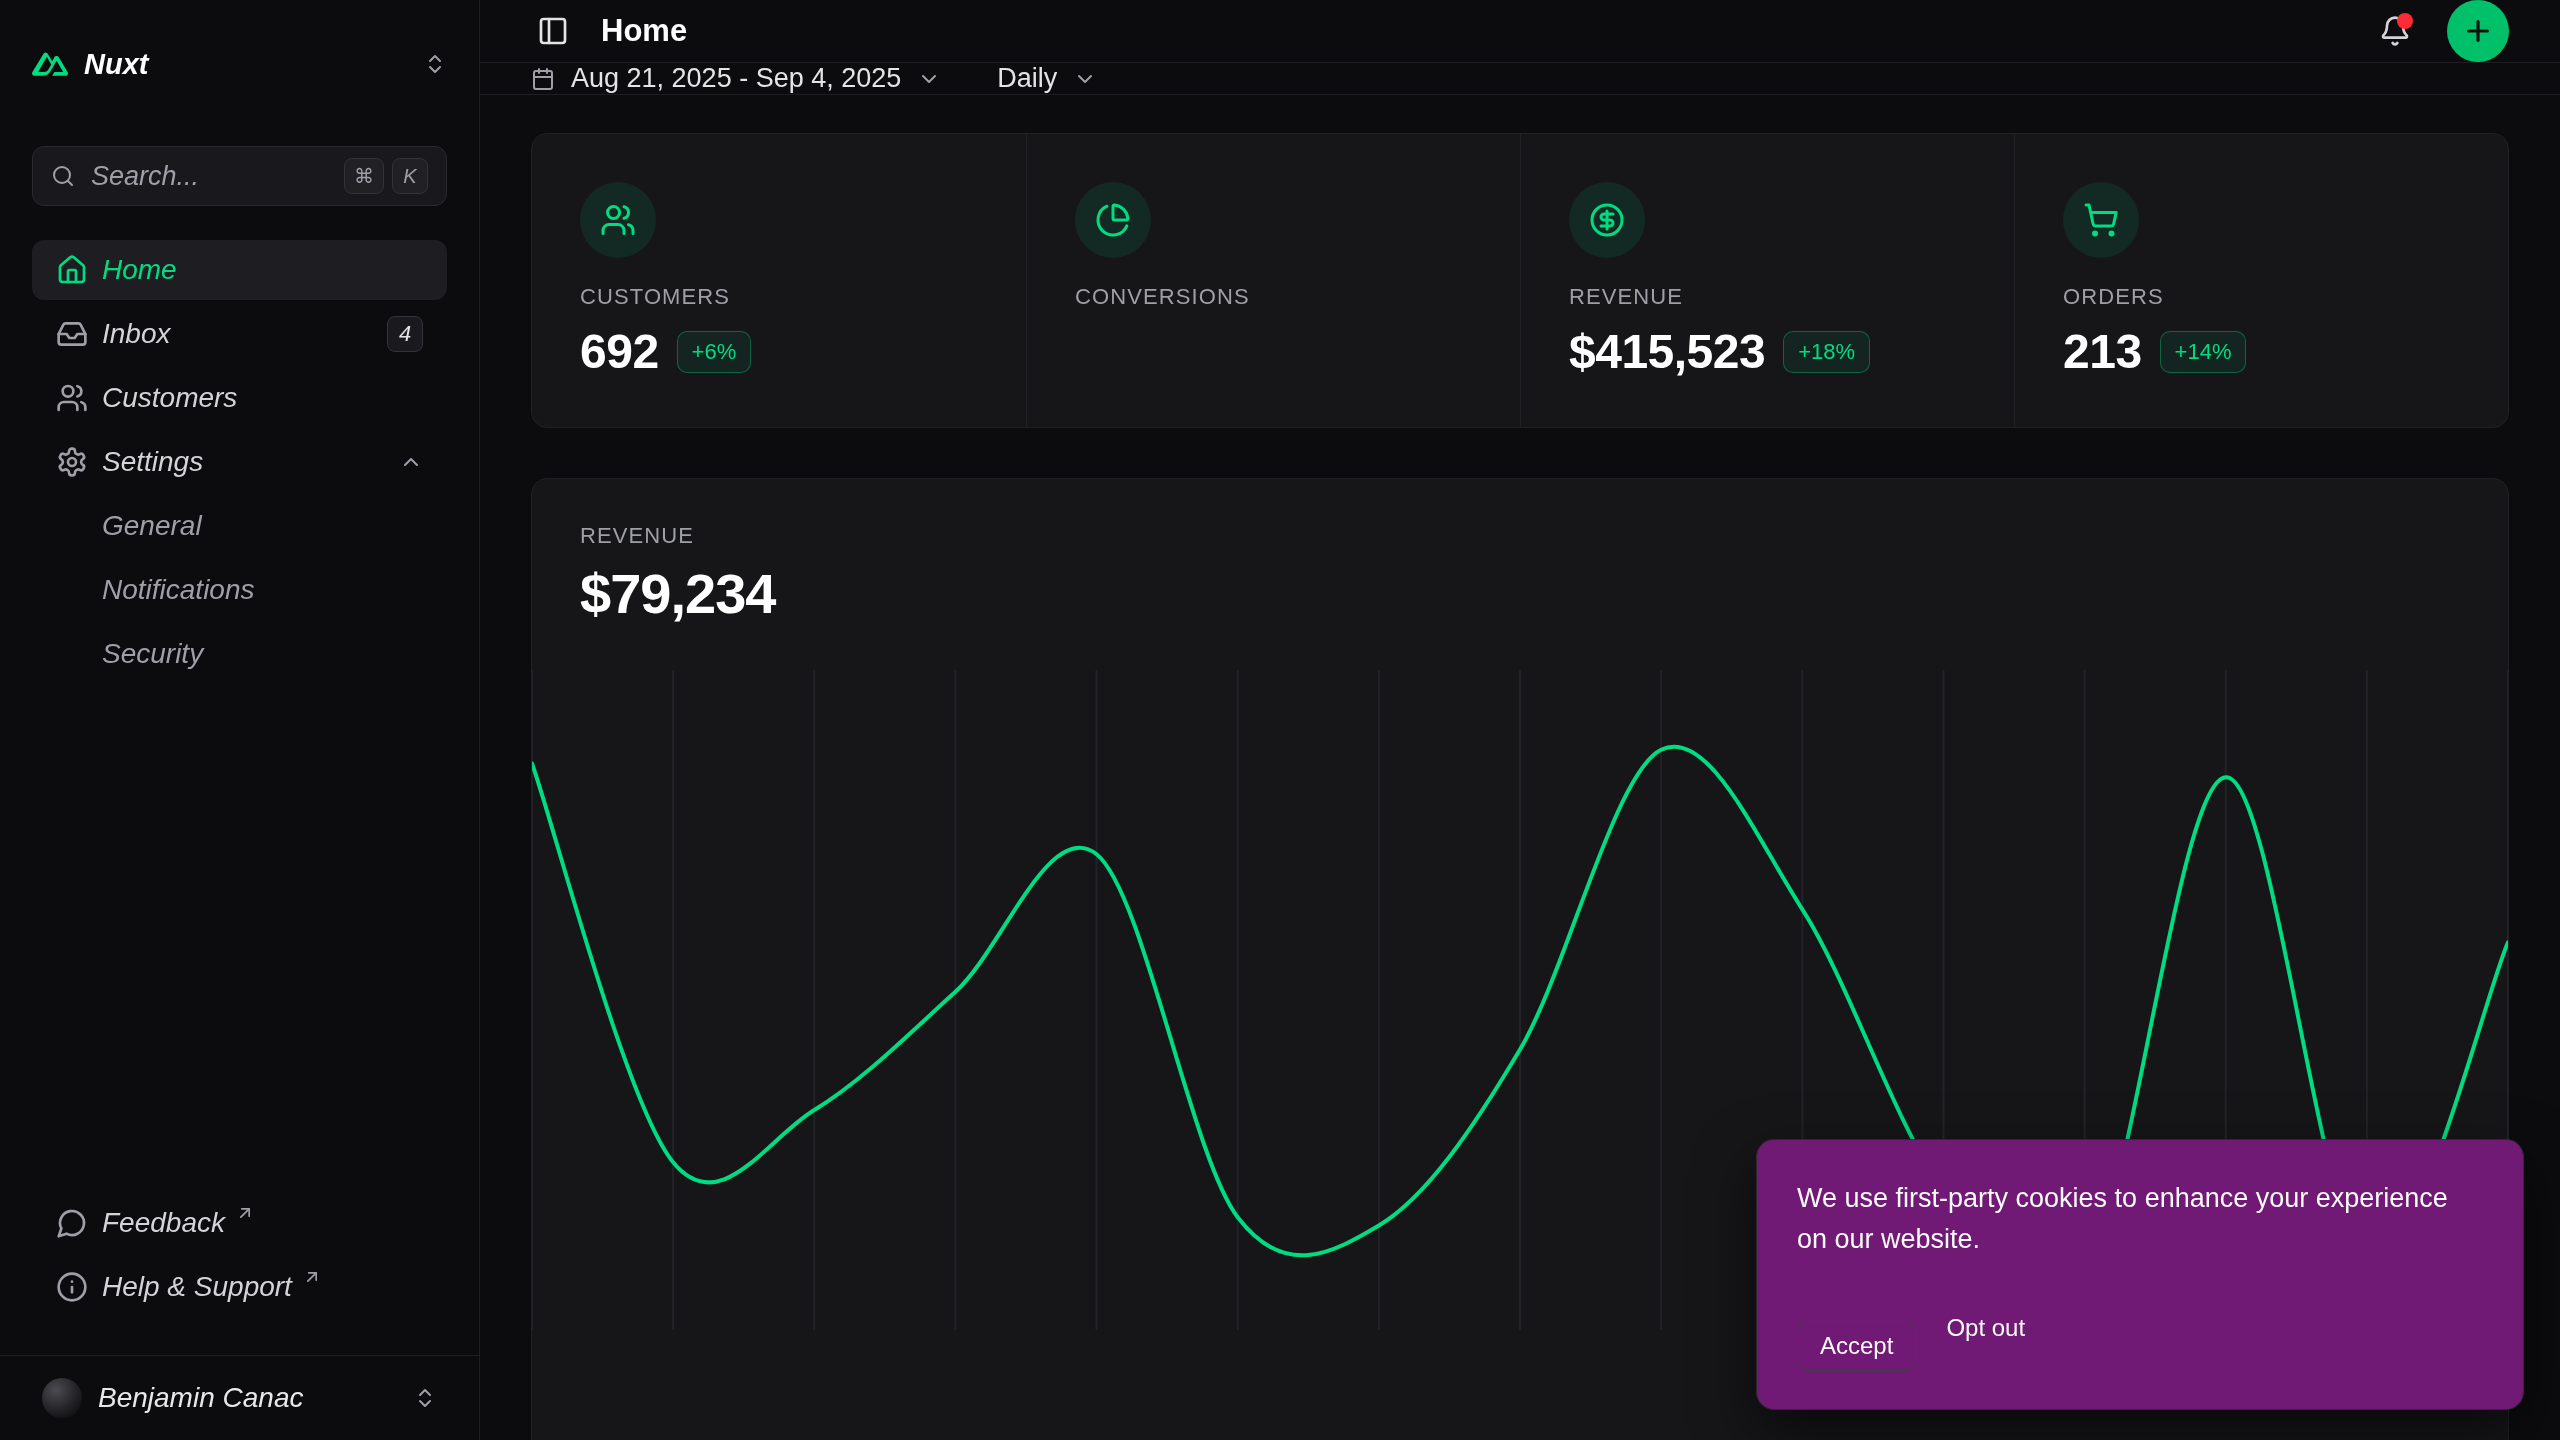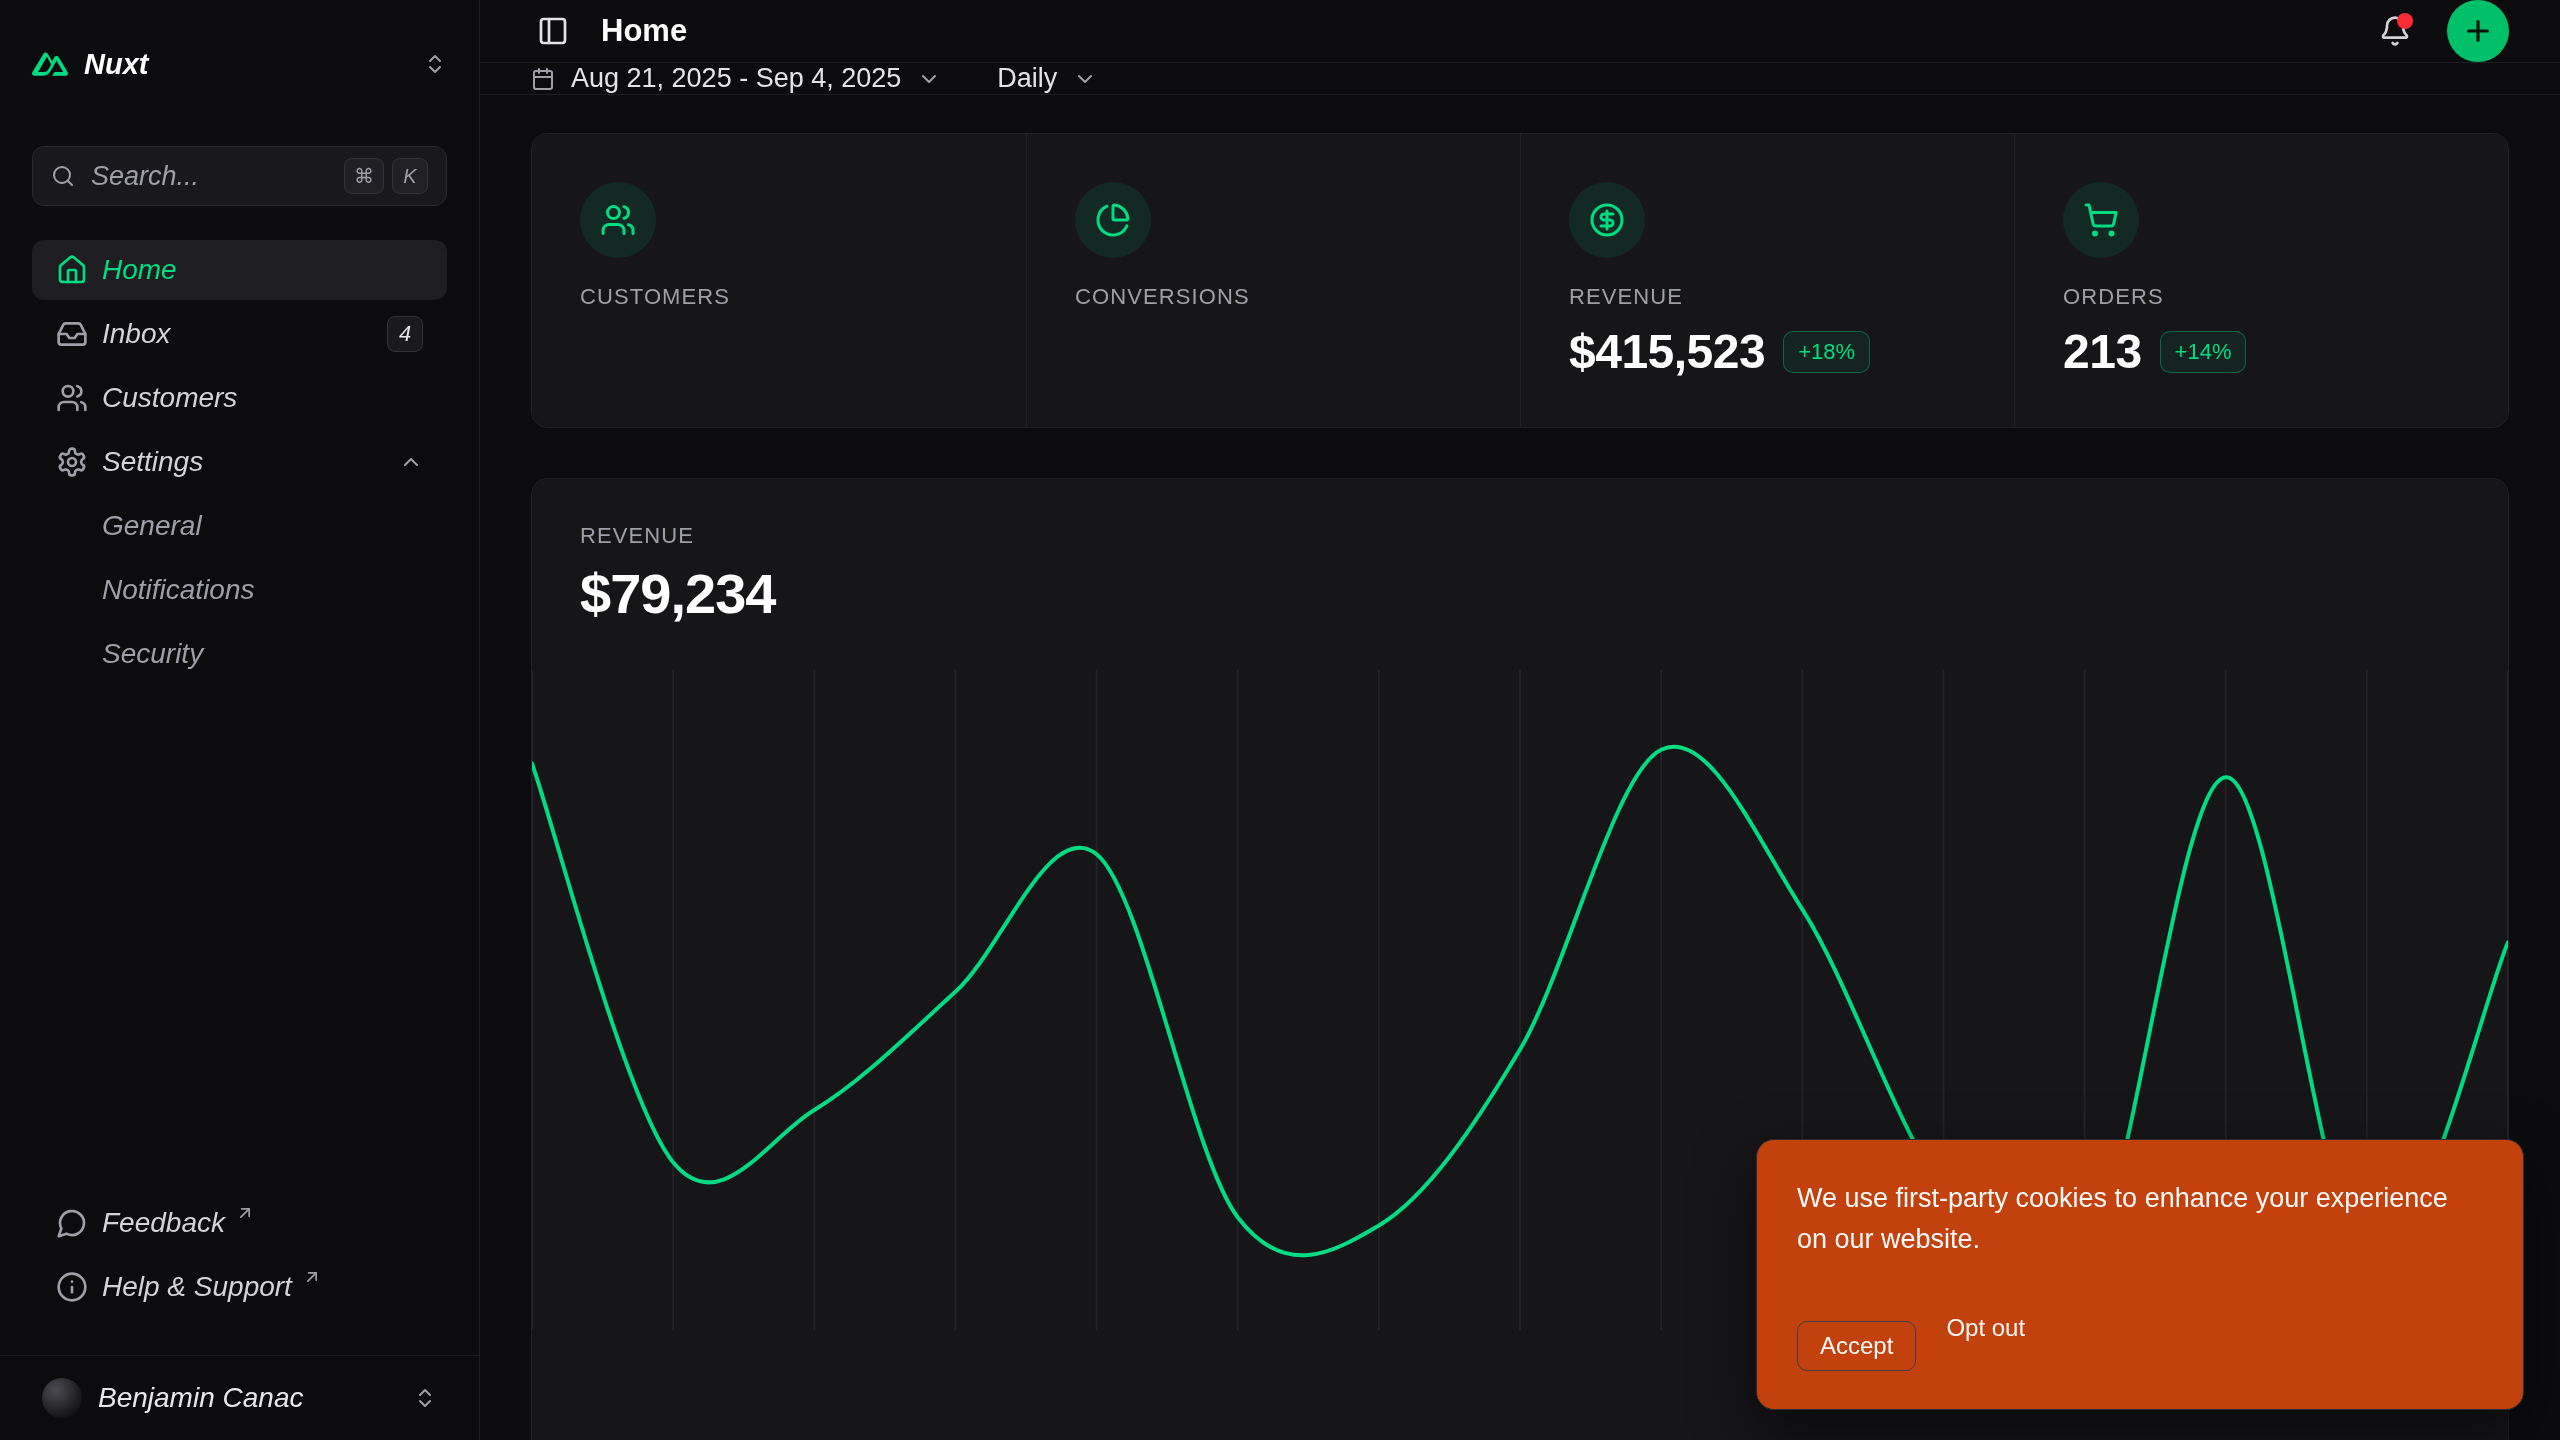--- a/index.html
+++ b/index.html
@@ -76,21 +76,21 @@
   .stat-value{font-size:48px;font-weight:700;color:#fff;letter-spacing:-0.5px;}
   .delta-badge{font-size:22px;font-weight:500;color:var(--accent);background:rgba(0,220,130,.08);border:1px solid rgba(0,220,130,.35);border-radius:10px;padding:7px 14px;}
 
   .chart-card{margin-top:50px;background:var(--card);border:1px solid var(--border);border-radius:16px;height:1200px;overflow:hidden;}
   .chart-head{padding:44px 48px 0;}
   .chart-label{font-size:22px;font-weight:500;letter-spacing:.05em;color:var(--txt-muted);}
   .chart-total{margin-top:12px;font-size:56px;font-weight:700;color:#fff;letter-spacing:-1px;}
   .chart-svg{display:block;width:100%;height:660px;margin-top:44px;}
 
   
-  .cookie-toast{position:fixed;right:36px;bottom:30px;width:768px;background:#c2410c;border:1px solid #2b2b31;border-radius:18px;padding:38px 40px;box-shadow:0 24px 60px rgba(0,0,0,.55);}
+  .cookie-toast{position:fixed;right:36px;bottom:30px;width:768px;background:#701a75;border:1px solid #2b2b31;border-radius:18px;padding:38px 40px;box-shadow:0 24px 60px rgba(0,0,0,.55);}
   .cookie-msg{font-size:27px;line-height:1.5;color:#fafafa;}
   .cookie-actions{margin-top:26px;display:flex;align-items:center;gap:30px;}
   .btn-accept{background:none;border:1px solid #3f3f46;border-radius:10px;padding:10px 22px;font-size:24px;font-weight:500;color:#fafafa;font-family:inherit;cursor:pointer;margin-top:36px;}
   .btn-optout{background:none;border:none;font-size:24px;font-weight:500;color:#fafafa;font-family:inherit;cursor:pointer;}
 
   .ic{width:32px;height:32px;}
   .ic-sm{width:24px;height:24px;}
   .ic-xs{width:20px;height:20px;}
   .ic-lg{width:36px;height:36px;}
 </style>
@@ -284,20 +284,24 @@
         <div class="stat-cell">
           <div class="stat-ic">
             <svg class="ic-lg" viewBox="0 0 24 24" fill="none" stroke="currentColor" stroke-width="2" stroke-linecap="round" stroke-linejoin="round">
                 <path d="M16 21v-2a4 4 0 0 0-4-4H6a4 4 0 0 0-4 4v2"></path>
                 <circle cx="9" cy="7" r="4"></circle>
                 <path d="M22 21v-2a4 4 0 0 0-3-3.87"></path>
                 <path d="M16 3.13a4 4 0 0 1 0 7.75"></path>
               </svg>
           </div>
           <div class="stat-label">CUSTOMERS</div>
+          <div class="stat-value-row">
+            <span class="stat-value">692</span>
+            <span class="delta-badge">+6%</span>
+          </div>
         </div>
 
         <div class="stat-cell">
           <div class="stat-ic">
             <svg class="ic-lg" viewBox="0 0 24 24" fill="none" stroke="currentColor" stroke-width="2" stroke-linecap="round" stroke-linejoin="round">
                 <path d="M21 12c.552 0 1.005-.449.95-.998a10 10 0 0 0-8.953-8.951c-.55-.055-.998.398-.998.95v8a1 1 0 0 0 1 1z"></path>
                 <path d="M21.21 15.89A10 10 0 1 1 8 2.83"></path>
               </svg>
           </div>
           <div class="stat-label">CONVERSIONS</div>

